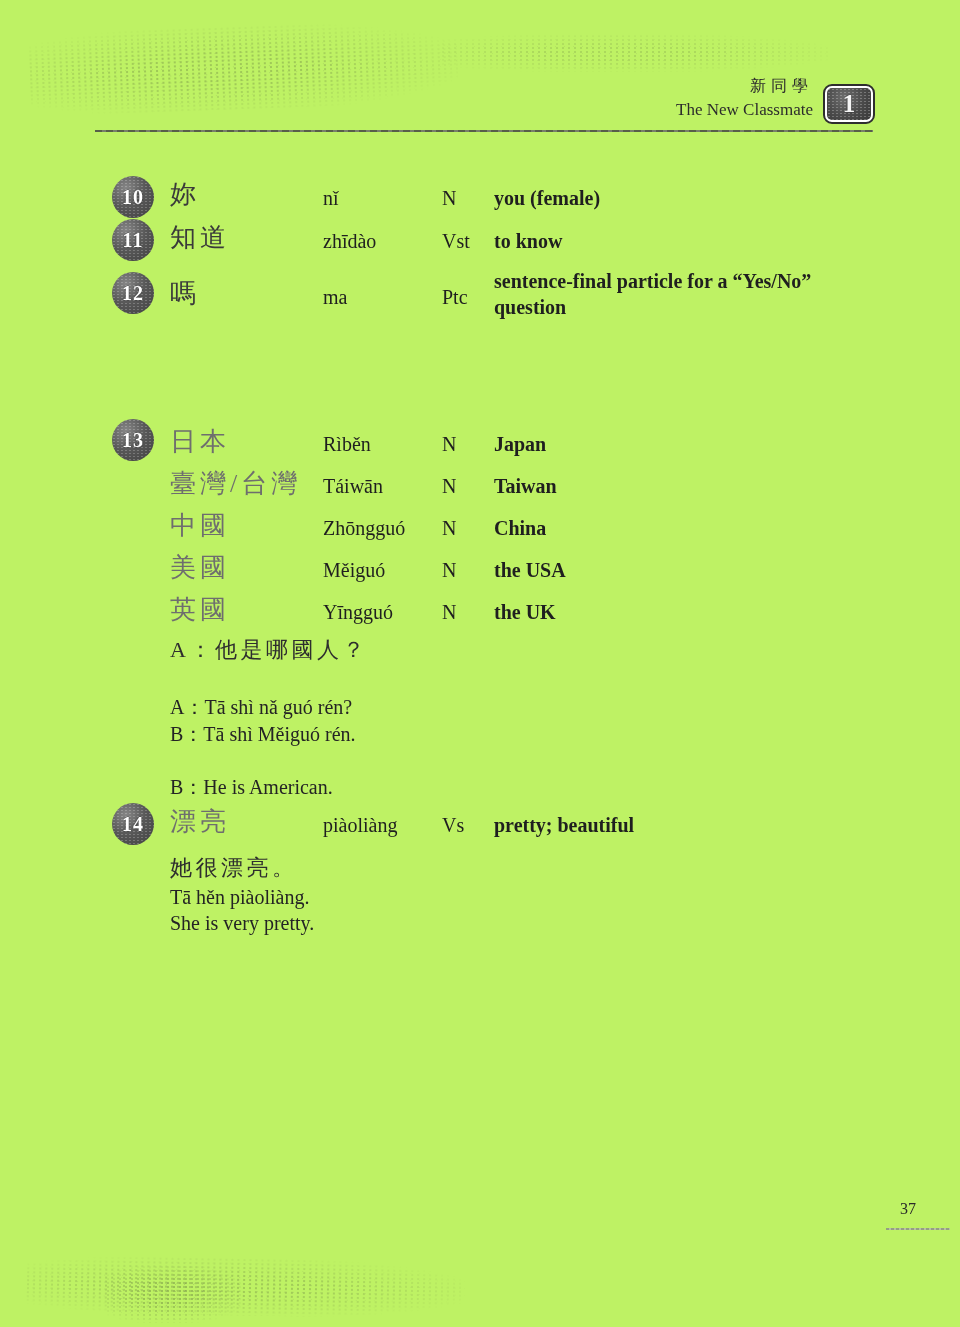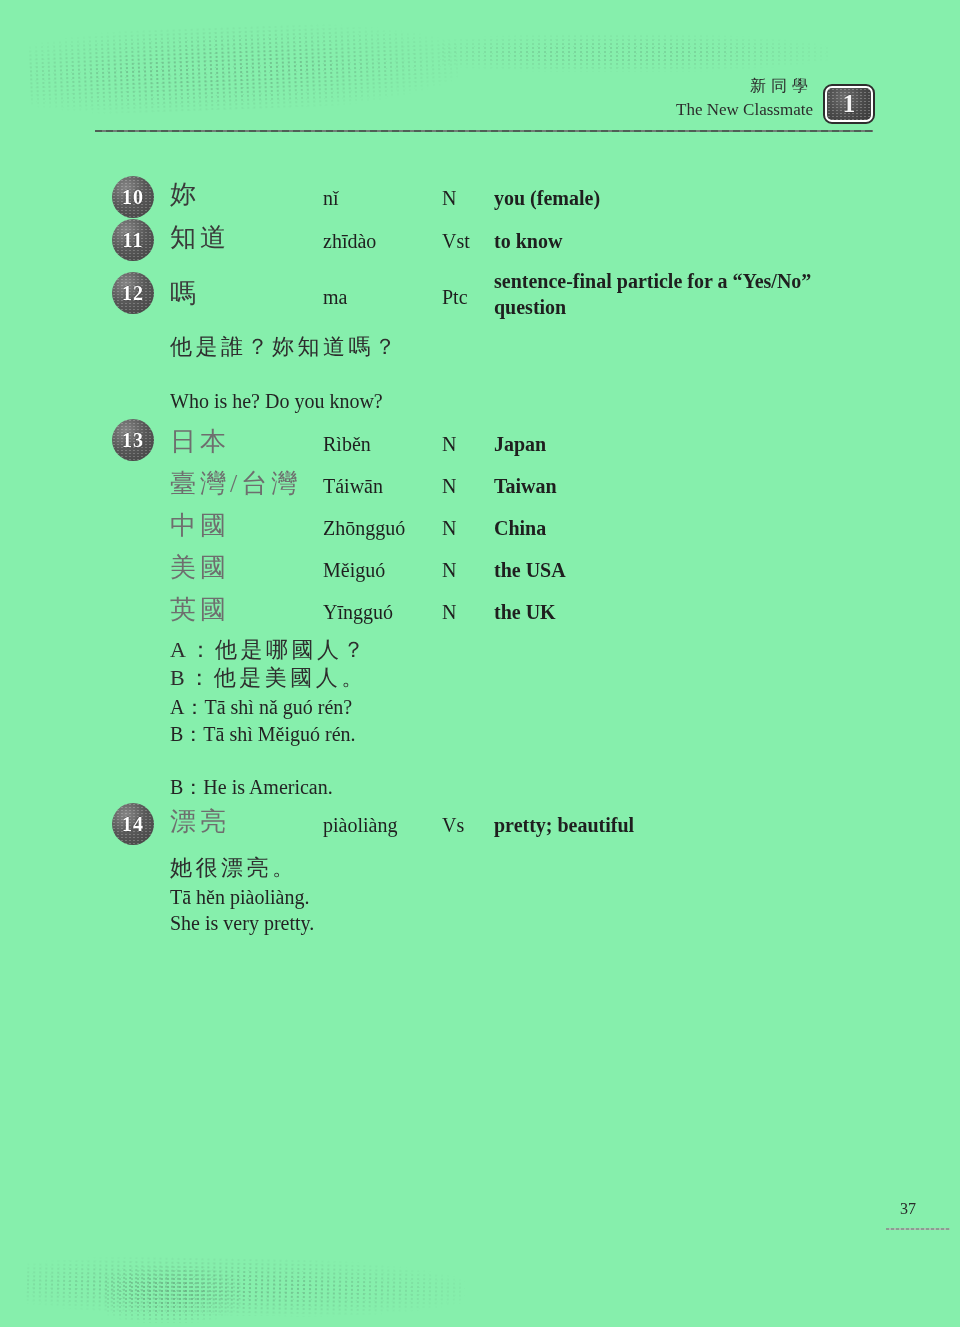--- a/index.html
+++ b/index.html
@@ -1,21 +1,21 @@
 <!DOCTYPE html>
 <html><head>
 <meta charset="utf-8">
 <style>
   html, body { margin: 0; padding: 0; background: #e8e8e8; }
   .page {
     position: relative;
     width: 960px;
     height: 1327px;
     margin: 0 auto;
-    background: #86efac;
+    background: #bef264;
     overflow: hidden;
     font-family: "Liberation Serif", serif;
     color: #1f1f1f;
   }
 
   
   .noise {
     position: absolute;
     background-image:
       radial-gradient(circle, rgba(40,40,40,.28) 0.7px, transparent 1.1px),
@@ -177,22 +177,20 @@
   </div>
 
   <div class="row" style="top:272px">
     <div class="num-badge" style="top:0">12</div>
     <span class="cell c-word" style="top:7px">嗎</span>
     <span class="cell c-pinyin" style="top:12px">ma</span>
     <span class="cell c-pos" style="top:12px">Ptc</span>
     <span class="cell c-gloss" style="top:-4px">sentence-final particle for a “Yes/No” question</span>
   </div>
 
-  <span class="ex-line ex-zh" style="top:333px">他是誰？妳知道嗎？</span>
-  <span class="ex-line ex-en" style="top:388px">Who is he? Do you know?</span>
 
   <div class="row" style="top:419px">
     <div class="num-badge" style="top:0">13</div>
     <span class="cell c-word light" style="top:8px">日本</span>
     <span class="cell c-pinyin" style="top:12px">Rìběn</span>
     <span class="cell c-pos" style="top:12px">N</span>
     <span class="cell c-gloss" style="top:12px">Japan</span>
   </div>
   <div class="row" style="top:469px">
     <span class="cell c-word light" style="top:0">臺灣/台灣</span>
@@ -213,21 +211,20 @@
     <span class="cell c-gloss" style="top:4px">the USA</span>
   </div>
   <div class="row" style="top:595px">
     <span class="cell c-word light" style="top:0">英國</span>
     <span class="cell c-pinyin" style="top:4px">Yīngguó</span>
     <span class="cell c-pos" style="top:4px">N</span>
     <span class="cell c-gloss" style="top:4px">the UK</span>
   </div>
 
   <span class="ex-line ex-zh" style="top:636px">A：他是哪國人？</span>
-  <span class="ex-line ex-zh" style="top:664px">B：他是美國人。</span>
   <span class="ex-line ex-pinyin" style="top:694px">A：Tā shì nǎ guó rén?</span>
   <span class="ex-line ex-pinyin" style="top:721px">B：Tā shì Měiguó rén.</span>
   <span class="ex-line ex-en" style="top:774px">B：He is American.</span>
 
   <div class="row" style="top:803px">
     <div class="num-badge" style="top:0">14</div>
     <span class="cell c-word light" style="top:4px">漂亮</span>
     <span class="cell c-pinyin" style="top:9px">piàoliàng</span>
     <span class="cell c-pos" style="top:9px">Vs</span>
     <span class="cell c-gloss" style="top:9px">pretty; beautiful</span>

